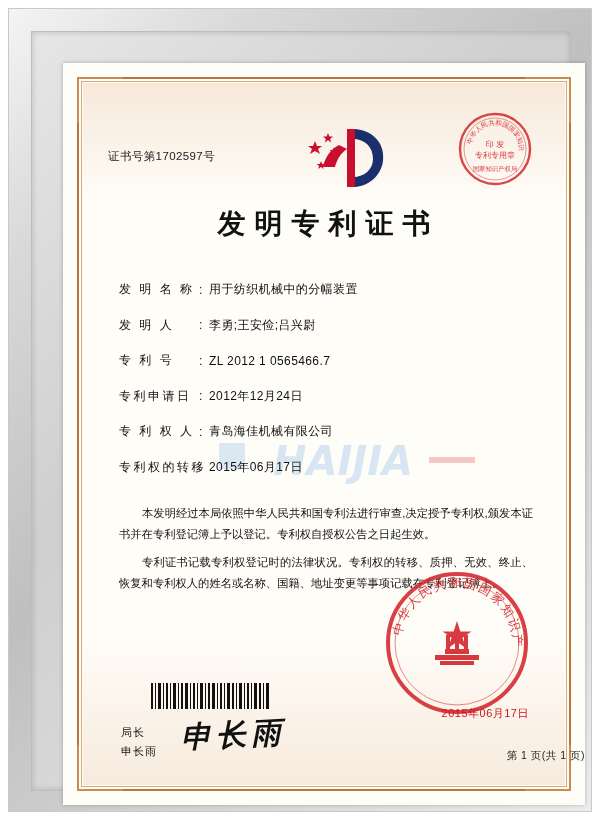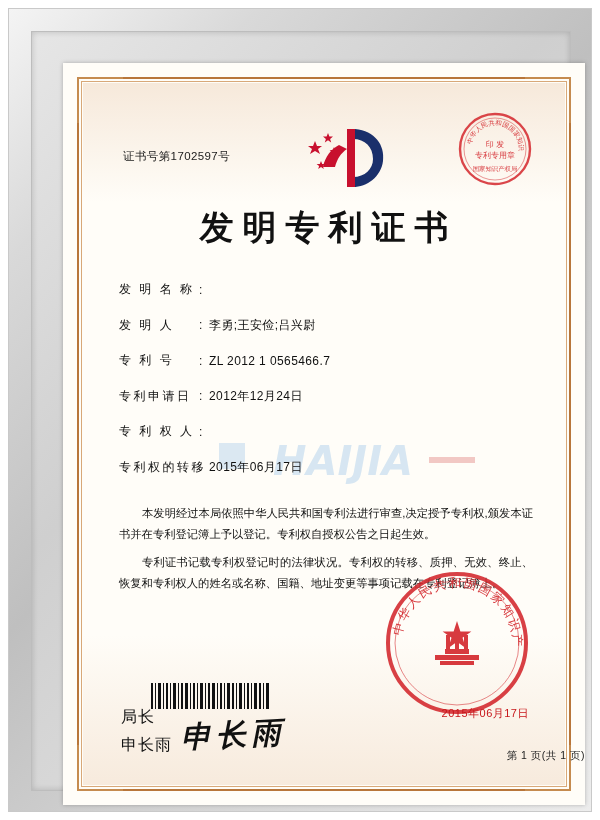--- a/index.html
+++ b/index.html
@@ -100,21 +100,21 @@
   }
 
   
   .content {
     position: absolute;
     left: 0; top: 0; right: 0; bottom: 0;
   }
 
   .cert-number {
     position: absolute;
-    left: 60px;
+    left: 45px;
     top: 86px;
     font-size: 11.5px;
     color: #1a1a1a;
     letter-spacing: 0.4px;
     white-space: nowrap;
   }
 
   
   .emblem {
     position: absolute;
@@ -133,21 +133,21 @@
     height: 76px;
   }
 
   .title {
     position: absolute;
     left: 0;
     right: 0;
     top: 142px;
     text-align: center;
     font-family: "DejaVu Serif", "Liberation Serif", serif;
-    font-size: 34px;
+    font-size: 28px;
     font-weight: bold;
     letter-spacing: 9px;
     color: #111;
     text-indent: 9px;
   }
 
   .fields {
     position: absolute;
     left: 56px;
     top: 218px;
@@ -208,22 +208,22 @@
     left: 88px;
     top: 620px;
     width: 118px;
     height: 26px;
   }
 
   
   .sig-block {
     position: absolute;
     left: 58px;
-    top: 640px;
-    font-size: 16px;
+    top: 660px;
+    font-size: 11px;
     color: #111;
     line-height: 1.75;
     letter-spacing: 1px;
   }
   .signature {
     position: absolute;
     left: 118px;
     top: 652px;
     font-family: "DejaVu Serif", "Liberation Serif", serif;
     font-size: 30px;
@@ -319,39 +319,41 @@
             <text x="150" y="42" text-anchor="middle" font-family="'DejaVu Sans', sans-serif" font-size="40" font-weight="bold" font-style="italic" fill="#9fc6e8" opacity="0.75">HAIJIA</text>
             <rect x="26" y="10" width="26" height="26" fill="#9fc6e8" opacity="0.7"></rect>
             <rect x="236" y="24" width="46" height="6" fill="#cf3b3b" opacity="0.5"></rect>
           </svg>
         </div>
 
         <div class="fields">
           <div class="field-row">
             <span class="field-label">发 明 名 称</span>
             <span class="field-colon">:</span>
+            <span class="field-value">用于纺织机械中的分幅装置</span>
           </div>
           <div class="field-row">
             <span class="field-label">发 明 人</span>
             <span class="field-colon">:</span>
             <span class="field-value">李勇;王安俭;吕兴尉</span>
           </div>
           <div class="field-row">
             <span class="field-label">专 利 号</span>
             <span class="field-colon">:</span>
             <span class="field-value">ZL 2012 1 0565466.7</span>
           </div>
           <div class="field-row">
             <span class="field-label">专利申请日</span>
             <span class="field-colon">:</span>
             <span class="field-value">2012年12月24日</span>
           </div>
           <div class="field-row">
             <span class="field-label">专 利 权 人</span>
             <span class="field-colon">:</span>
+            <span class="field-value">青岛海佳机械有限公司</span>
           </div>
           <div class="field-row">
             <span class="field-label">专利权的转移</span>
             <span class="field-colon">:</span>
             <span class="field-value">2015年06月17日</span>
           </div>
         </div>
 
         <div class="paragraphs">
           <p>本发明经过本局依照中华人民共和国专利法进行审查,决定授予专利权,颁发本证书并在专利登记簿上予以登记。专利权自授权公告之日起生效。</p>

